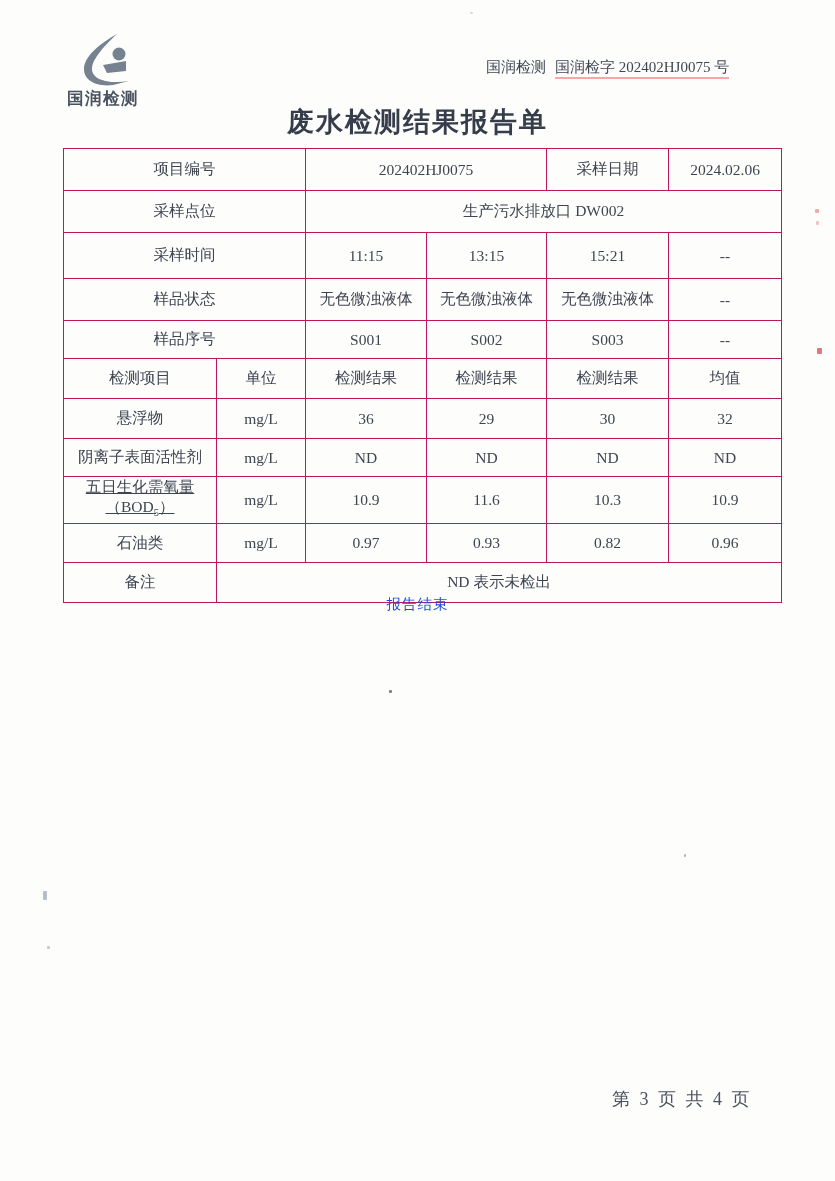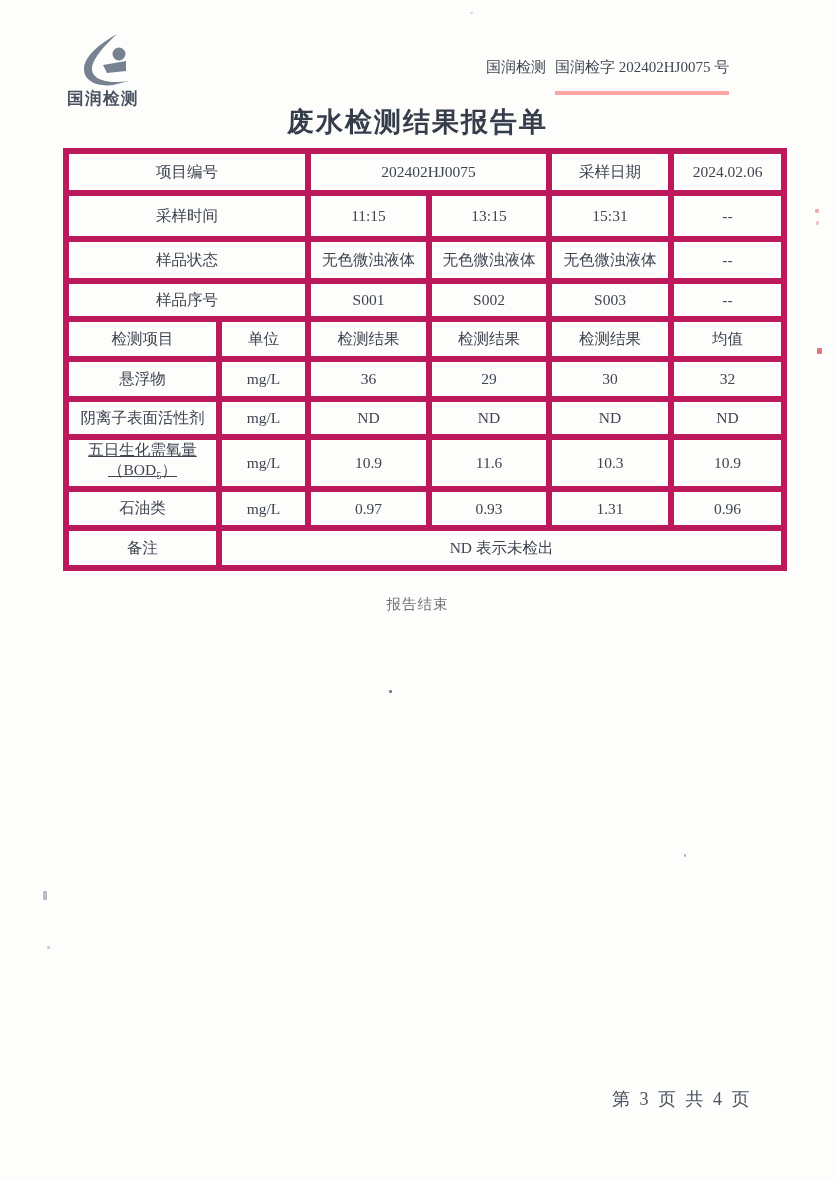--- a/index.html
+++ b/index.html
@@ -22,47 +22,47 @@
     margin-top:2px;font-size:16.5px;font-weight:bold;color:#49525e;
     letter-spacing:1.5px;white-space:nowrap;
   }
   
   .report-no{
     position:absolute;left:486px;top:58px;font-size:15px;color:#3f4653;
     white-space:nowrap;
   }
   .report-no .rn-value{
     margin-left:9px;
-    border-bottom:4px solid #fca5a5;
-    padding-bottom:16px;
+    border-bottom:2px solid #fca5a5;
+    padding-bottom:2px;
   }
   
   .doc-title{
     position:absolute;top:104px;left:0;width:100%;
     text-align:center;font-size:27px;font-weight:bold;
     letter-spacing:2px;color:#363d4a;
   }
   
   table.report{
     position:absolute;left:63px;top:148px;
     width:718px;border-collapse:collapse;table-layout:fixed;
     font-size:15.5px;color:#3e4450;
   }
   table.report td{
-    border:6px solid #be185d;
+    border:1px solid #be185d;
     text-align:center;vertical-align:middle;
     padding:0 2px;overflow:hidden;
   }
   table.report{border:1.5px solid #4c5056;}
   .two-line{line-height:20px;text-decoration:underline;}
   .two-line sub{font-size:10.5px;}
   
   .end-note{
     position:absolute;top:595px;left:0;width:100%;
-    text-align:center;font-size:14.5px;color:#737373;letter-spacing:1px;
+    text-align:center;font-size:14.5px;color:#1d4ed8;letter-spacing:1px;
   }
   .page-footer{
     position:absolute;top:1087px;left:612px;
     font-size:18px;color:#49525e;letter-spacing:2.5px;white-space:nowrap;
   }
   
   .speck{position:absolute;border-radius:1px;}
   .sp1{left:817px;top:348px;width:5px;height:6px;background:#d95f66;opacity:.85;}
   .sp2{left:815px;top:209px;width:4px;height:4px;background:#e8888d;opacity:.7;}
   .sp3{left:816px;top:221px;width:3px;height:4px;background:#e8959a;opacity:.55;}
@@ -101,25 +101,29 @@
         <col style="width:122px">
         <col style="width:113px">
     </colgroup>
     <tbody>
         <tr style="height:42px">
       <td colspan="2">项目编号</td>
       <td colspan="2">202402HJ0075</td>
       <td>采样日期</td>
       <td>2024.02.06</td>
     </tr>
+    <tr style="height:42px">
+      <td colspan="2">采样点位</td>
+      <td colspan="4">生产污水排放口 DW002</td>
+    </tr>
     <tr style="height:46px">
       <td colspan="2">采样时间</td>
       <td>11:15</td>
       <td>13:15</td>
-      <td>15:31</td>
+      <td>15:21</td>
       <td>--</td>
     </tr>
     <tr style="height:42px">
       <td colspan="2">样品状态</td>
       <td>无色微浊液体</td>
       <td>无色微浊液体</td>
       <td>无色微浊液体</td>
       <td>--</td>
     </tr>
     <tr style="height:38px">
@@ -162,21 +166,21 @@
       <td>10.9</td>
       <td>11.6</td>
       <td>10.3</td>
       <td>10.9</td>
     </tr>
     <tr style="height:39px">
       <td>石油类</td>
       <td>mg/L</td>
       <td>0.97</td>
       <td>0.93</td>
-      <td>1.31</td>
+      <td>0.82</td>
       <td>0.96</td>
     </tr>
     <tr style="height:40px">
       <td>备注</td>
       <td colspan="5">ND 表示未检出</td>
     </tr>
   </tbody>
     </table>
 
   <div class="end-note">报告结束</div>

